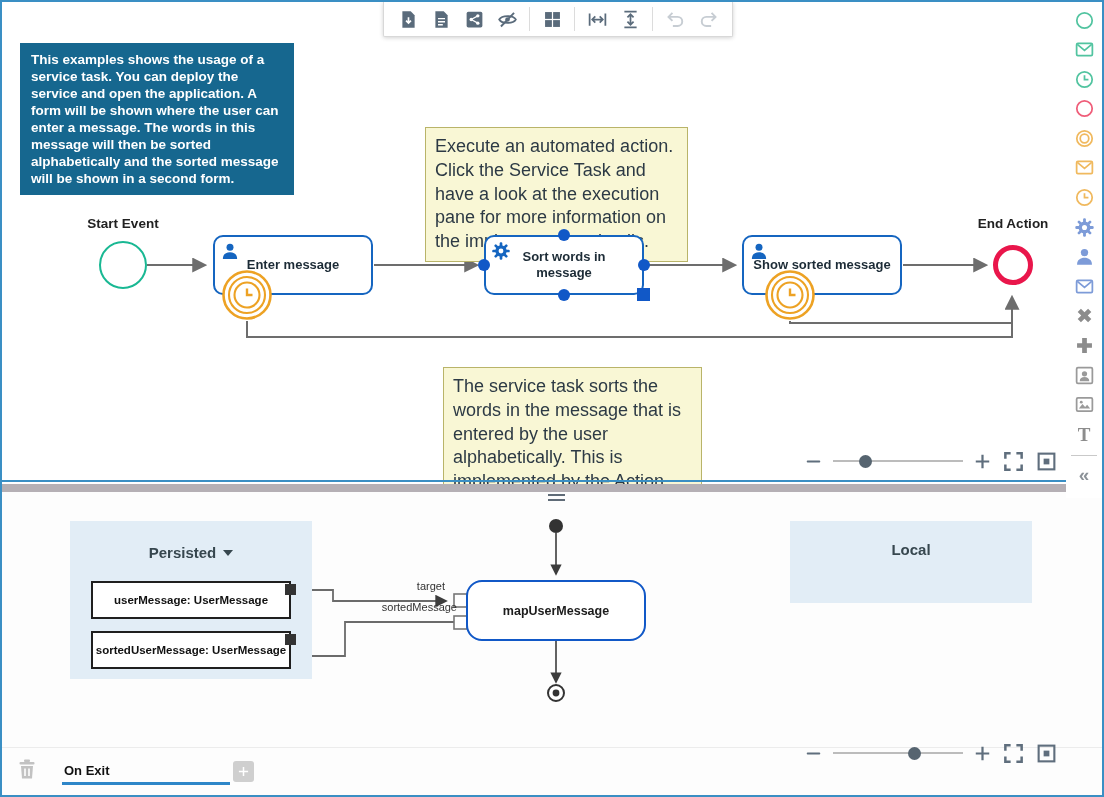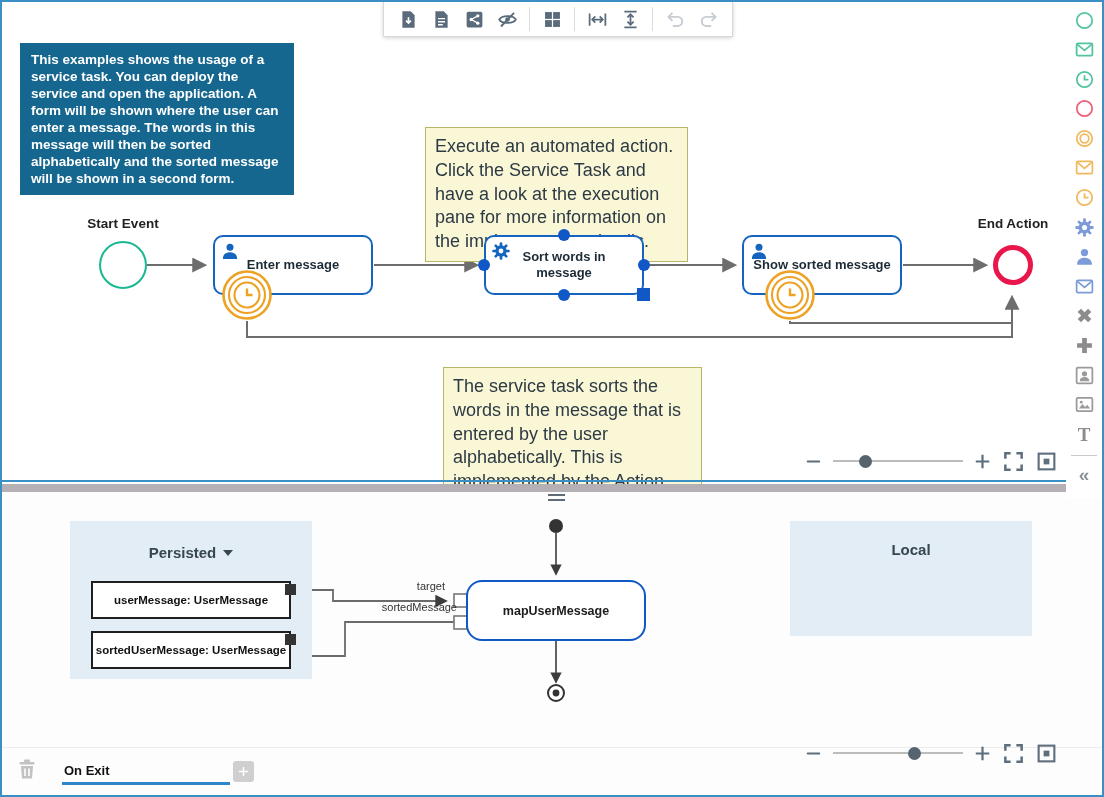--- a/index.html
+++ b/index.html
@@ -456,21 +456,21 @@
   </div>
   <div class="var-box" style="left:91px;top:581px;">
     <span>userMessage: UserMessage</span>
   </div>
   <div class="conn-sq" style="left:285px;top:584px;"></div>
   <div class="var-box" style="left:91px;top:631px;justify-content:center;">
     <span>sortedUserMessage: UserMessage</span>
   </div>
   <div class="conn-sq" style="left:285px;top:634px;"></div>
 
-  <div class="panel" style="left:790px;top:521px;width:242px;height:115px;">
+  <div class="panel" style="left:790px;top:521px;width:242px;height:82px;">
     <div class="panel-title" style="margin-top:20px;">
       <span>Local</span>
     </div>
   </div>
 
   <div class="map-node">
     <span>mapUserMessage</span>
   </div>
   <div class="wire-label" style="left:400px;top:580px;width:45px;">target</div>
   <div class="wire-label" style="left:360px;top:601px;width:97px;">sortedMessage</div>

